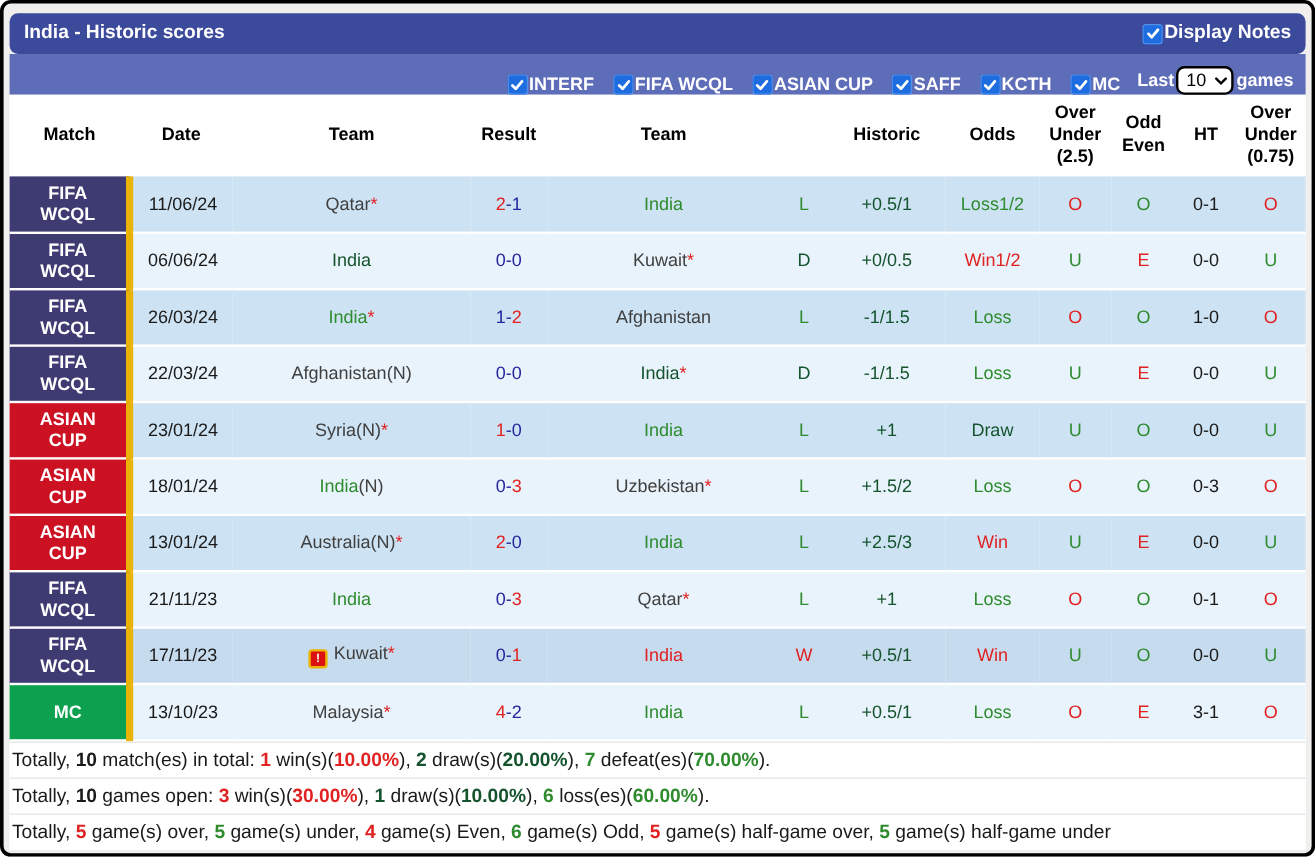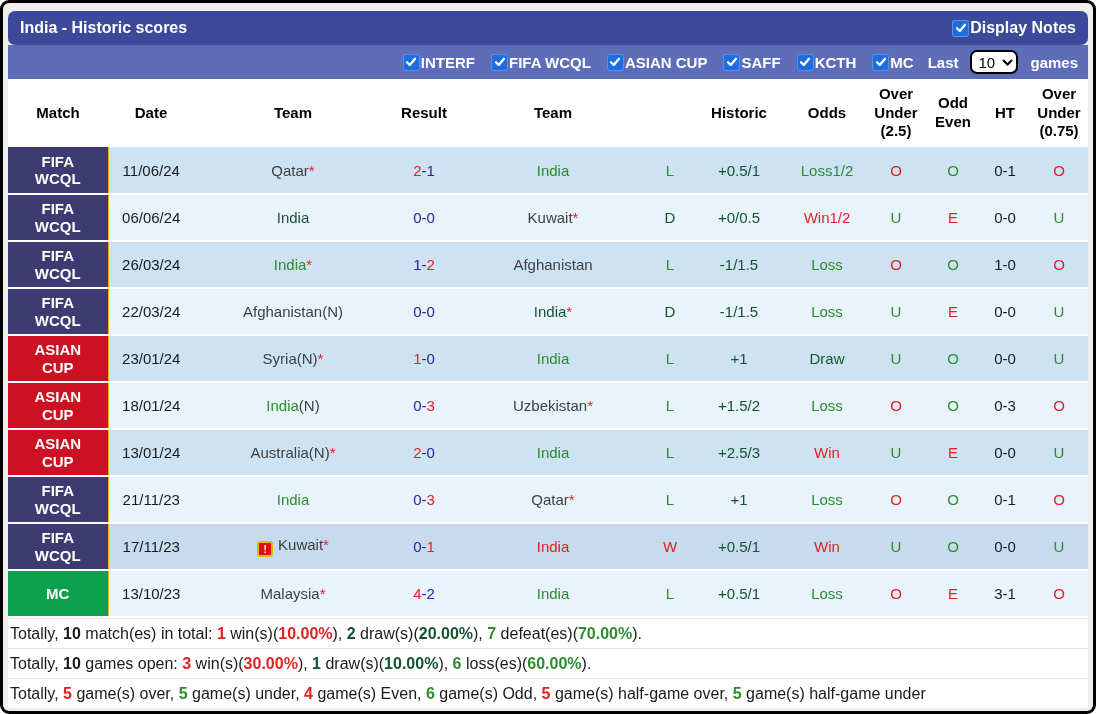--- a/index.html
+++ b/index.html
@@ -11,32 +11,32 @@
     padding:8px 5px 4px 5px;
     overflow:hidden;
   }
   .titlebar {
     height:34px; background:#3b4a9b; color:#fff;
     display:flex; align-items:center; justify-content:space-between;
     padding:0 12px; font-weight:bold; font-size:16px;border-radius:7px;
   }
   .filterbar {
     height:34px; background:#5e6db8; color:#fff;
-    display:flex; align-items:center; justify-content:flex-end;
+    display:flex; align-items:flex-end; justify-content:flex-end;
     padding:0 10px; font-weight:bold; font-size:15px; gap:14px;
   }
   .filter-items { display:flex; align-items:center; gap:16px; }
   .chk-item { display:inline-flex; align-items:center; gap:1px; }
   .checkbox {
     width:17px; height:17px; background:#1d6ce0; border-radius:3px;
     display:inline-flex; align-items:center; justify-content:center;
     box-shadow: inset 0 0 0 1px rgba(255,255,255,.25);
     cursor:pointer; flex:0 0 auto;
   }
-  .last-wrap { display:inline-flex; align-items:center; gap:12px; }
+  .last-wrap { display:inline-flex; align-items:center; gap:2px; }
   .select-wrap { position:relative; display:inline-flex; }
   select {
     appearance:none; -webkit-appearance:none; -moz-appearance:none;
     width:48px; height:24px; background:#fff; color:#000;
     border:2px solid #000; border-radius:7px;
     font-family:"Liberation Sans", sans-serif; font-size:15px;
     padding:0 16px 0 6px; cursor:pointer;
   }
   .sel-arrow { position:absolute; right:5px; top:9px; pointer-events:none; line-height:0; }
 
@@ -46,21 +46,21 @@
     height:68px; text-align:center; vertical-align:middle;
     padding:2px 2px; line-height:1.25;
   }
   td {
     height:47px; text-align:center; vertical-align:middle;
     font-size:15px; border-bottom:2px solid #fff; padding:0 2px;
     color:#1a1a1a;
   }
   td.match {
     color:#fff; font-weight:bold; font-size:15px; line-height:1.15;
-    border-right:1px solid #eab308;
+    border-right:6px solid #eab308;
     margin-left:30px;
   }
   .m-fifa  { background:#3e3b72; }
   .m-asian { background:#cc1122; }
   .m-mc    { background:#0da04f; }
   tr.shade-dark  td:not(.match)      { background:#cde3f4; }
   tr.shade-light td:not(.match)     { background:#e8f3fb; }
   tr.shade-highlight td:not(.match) { background:#c7dbee; }
 
   .c-red   { color:#e02222; }

